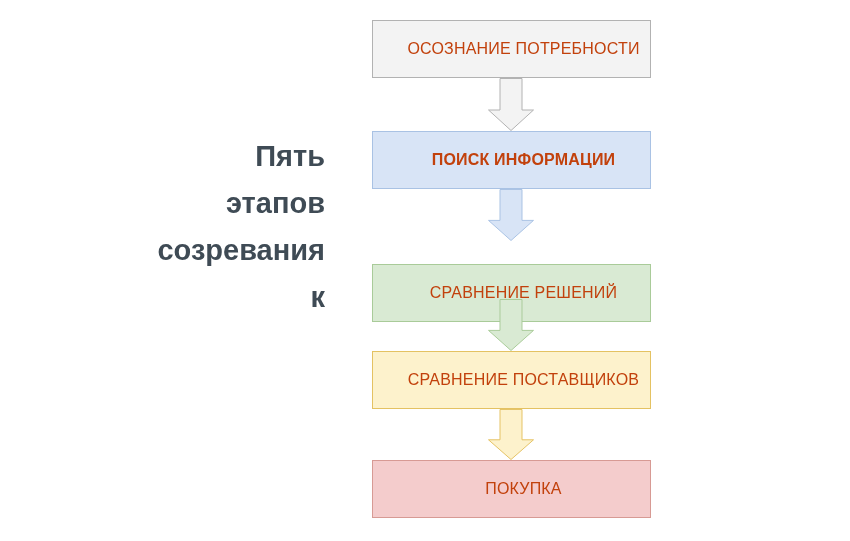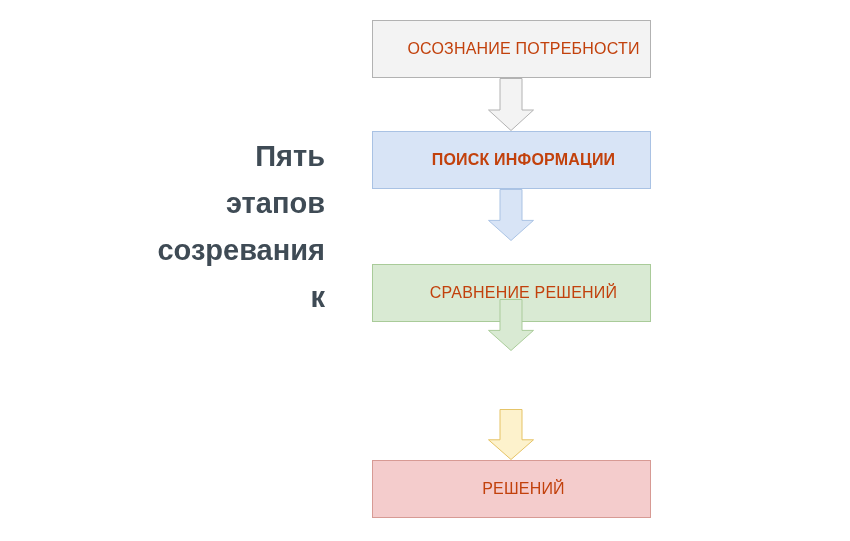--- a/index.html
+++ b/index.html
@@ -81,21 +81,24 @@
     <path d="M12 0.5 L34 0.5 L34 32 L45.5 32 L23 52.5 L0.5 32 L12 32 Z"></path>
   </svg>
 
   <div class="step-box b3" style="--fill: #d9ead3; --border: #a9cb99;">
     <span>СРАВНЕНИЕ РЕШЕНИЙ</span>
   </div>
   <svg class="arrow a3" viewBox="0 0 46 53" preserveAspectRatio="none" style="--fill: #d9ead3; --border: #a9cb99;">
     <path d="M12 0.5 L34 0.5 L34 32 L45.5 32 L23 52.5 L0.5 32 L12 32 Z"></path>
   </svg>
 
+  <div class="step-box b4" style="--fill: #fdf2cc; --border: #e4c262;">
+    <span>СРАВНЕНИЕ ПОСТАВЩИКОВ</span>
+  </div>
   <svg class="arrow a4" viewBox="0 0 46 53" preserveAspectRatio="none" style="--fill: #fdf2cc; --border: #e4c262;">
     <path d="M12 0.5 L34 0.5 L34 32 L45.5 32 L23 52.5 L0.5 32 L12 32 Z"></path>
   </svg>
 
   <div class="step-box b5" style="--fill: #f4cccc; --border: #d79a94;">
-    <span>РЕШЕНИЙ</span>
+    <span>ПОКУПКА</span>
   </div>
 
 </div>
 
 </body></html>

